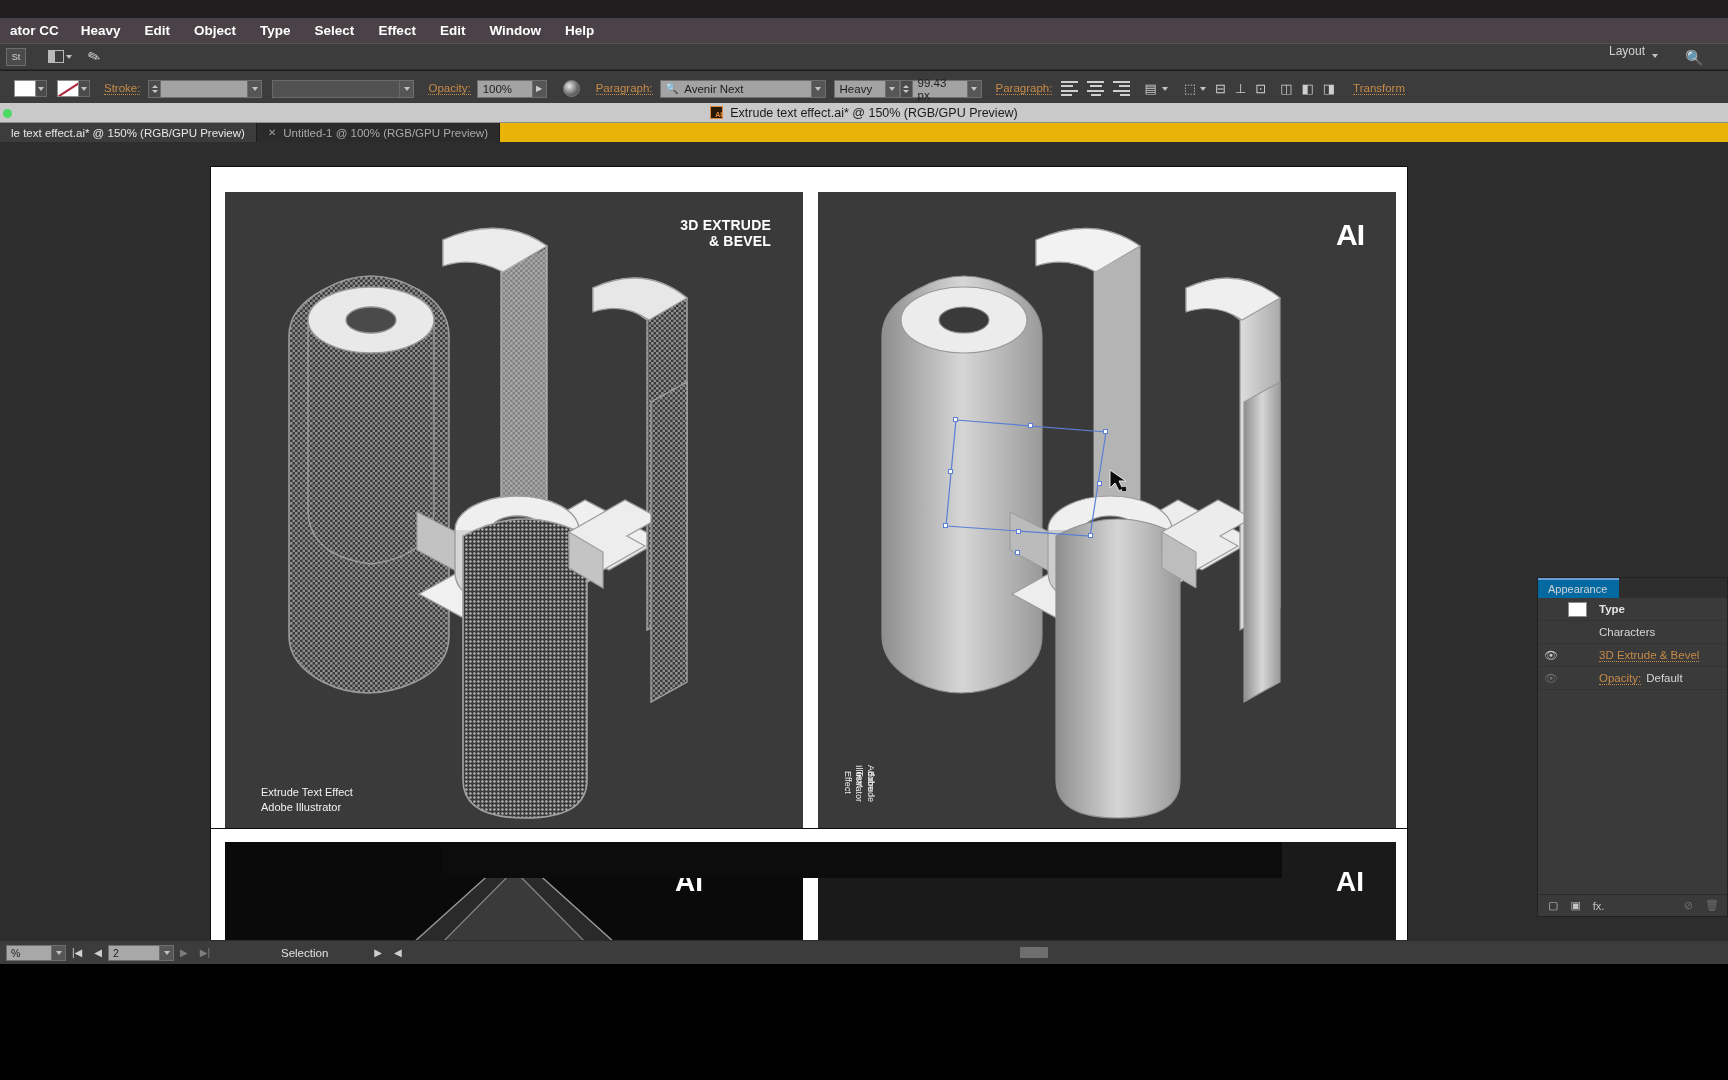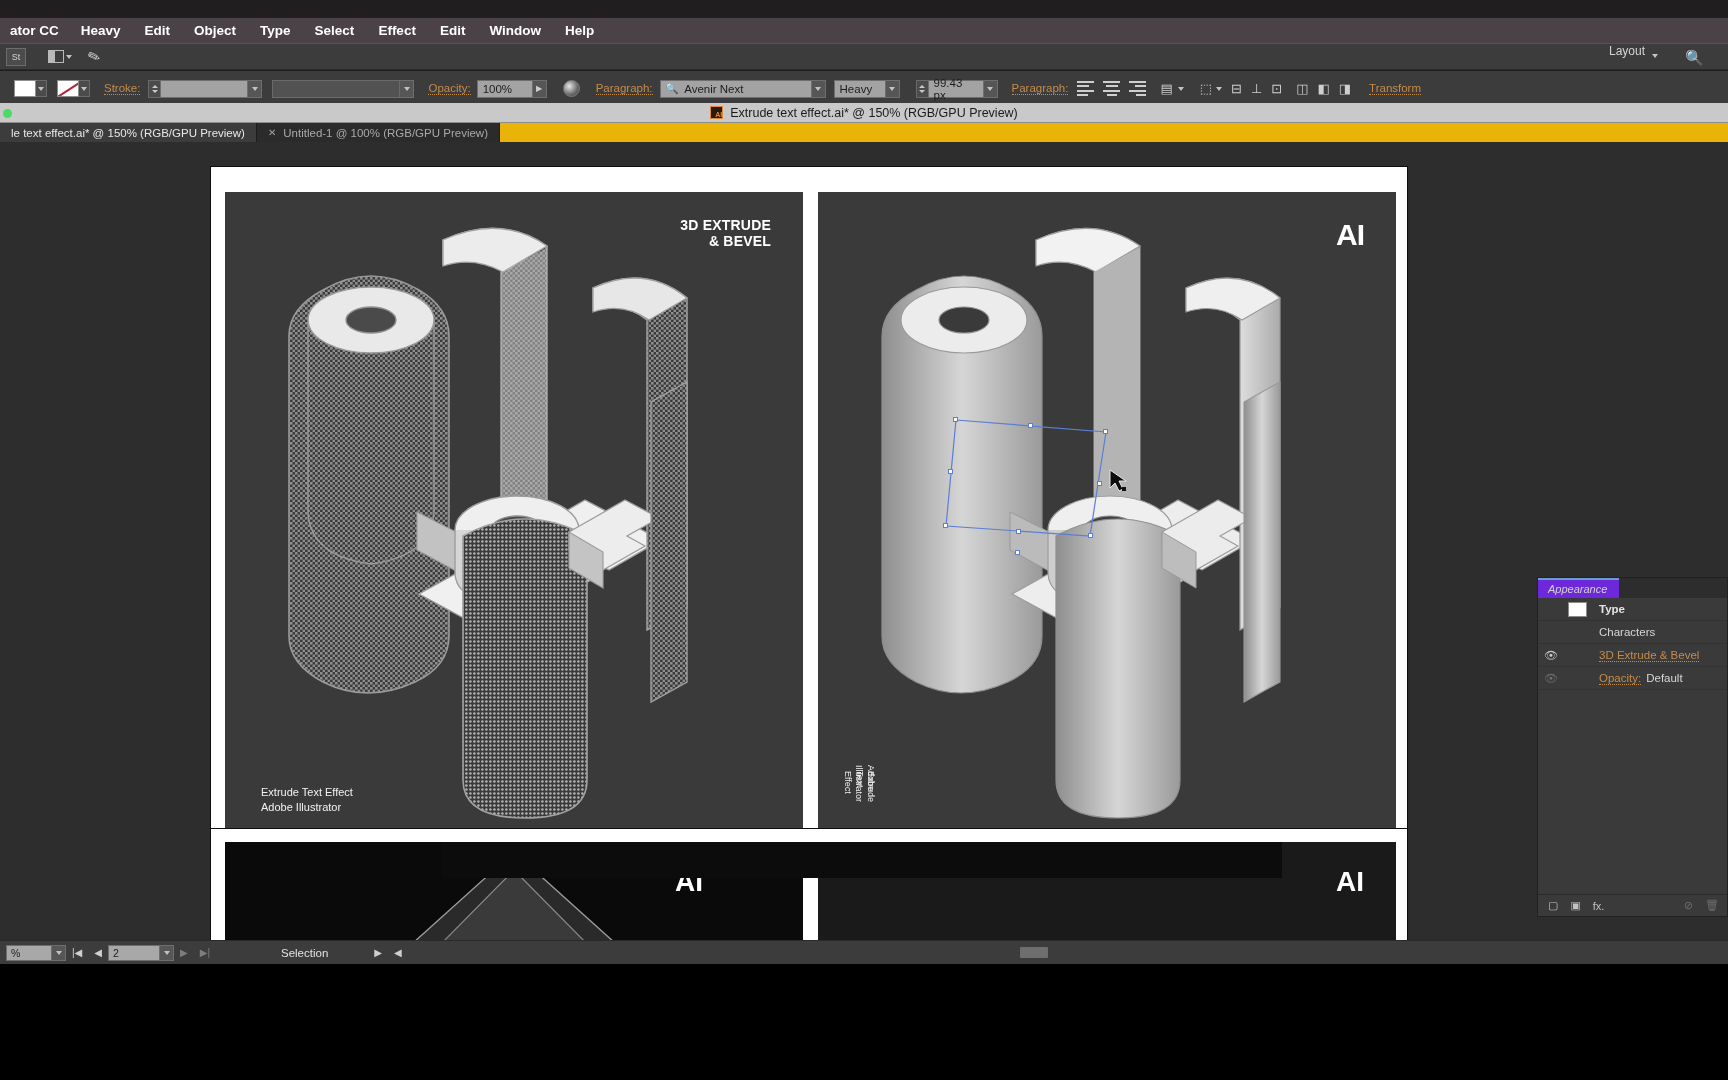--- a/index.html
+++ b/index.html
@@ -166,21 +166,21 @@
   .subtitle-bg{
     position:absolute; left:442px; top:700px; width:840px; height:36px; background:#0c0c0c;
   }
 
   
   .panel {
     position:absolute; left:1537px; top:577px; width:191px; height:340px;
     background:#3a3a3a; border:1px solid #212121;
   }
   .panel-tabrow { height:20px; background:#2d2d2d; display:flex; align-items:flex-end; }
-  .panel-tab { background:#6d28d9; color:#d2d2d2; font-size:11px; padding:3px 12px 3px 10px; border-top:2px solid #6a9bd4;font-style:italic;}
+  .panel-tab { background:#0369a1; color:#d2d2d2; font-size:11px; padding:3px 12px 3px 10px; border-top:2px solid #6a9bd4;}
   .ap-row { height:23px; display:flex; align-items:center; border-bottom:1px solid #333; }
   .ap-eye { width:26px; text-align:center; color:#c9c9c9; font-size:11px; }
   .ap-eye.dim { color:#6e6e6e; }
   .ap-sw { width:19px;height:15px;background:#ffffff;border:1px solid #8a8a8a; margin-left:4px;}
   .ap-lbl { color:#e4e4e4; font-size:11.5px; margin-left:12px; font-weight:bold;}
   .ap-lbl.plain{ font-weight:normal; color:#d6d6d6;}
   .ap-lbl.link{ color:#c68b49; font-weight:normal; border-bottom:1px dotted #c68b49;}
   .ap-lbl.mix{ color:#d6d6d6; font-weight:normal;}
   .panel-foot {
     position:absolute; left:0; bottom:0; width:100%; height:22px;
@@ -286,21 +286,21 @@
       </div>
   </div>
 
   <div style="display:flex;align-items:center;margin-left:8px;">
     <div class="field" style="width:52px;">Heavy</div>
     <div class="fdrop">
         <span class="caret"></span>
       </div>
   </div>
 
-  <div style="display:flex;align-items:center;margin-left:16px;">
+  <div style="display:flex;align-items:center;margin-left:0;">
     <div class="spin">
         <i class="up"></i>
         <i class="dn"></i>
       </div>
     <div class="field" style="width:56px;">99.43 px</div>
     <div class="fdrop">
         <span class="caret"></span>
       </div>
   </div>
 

